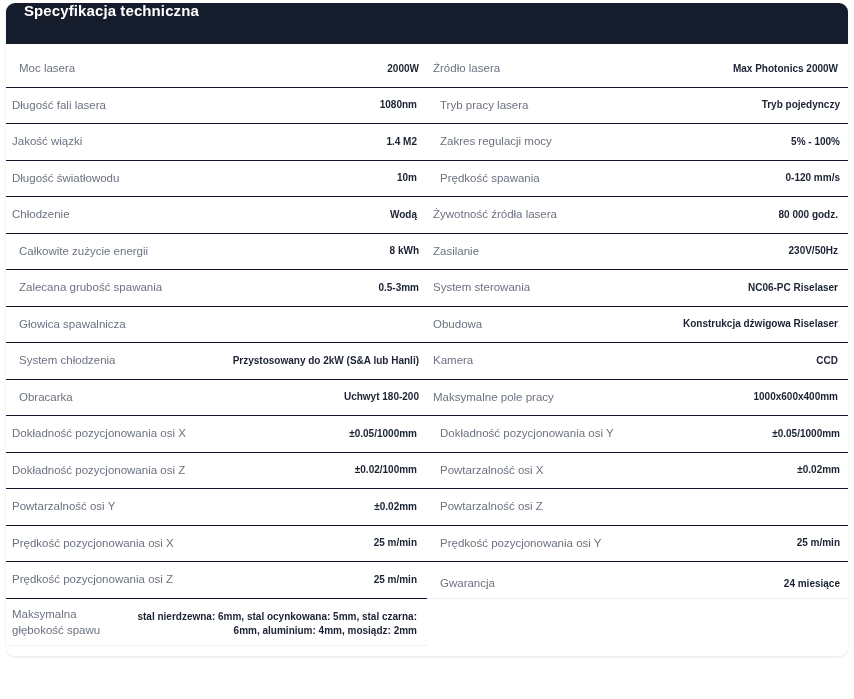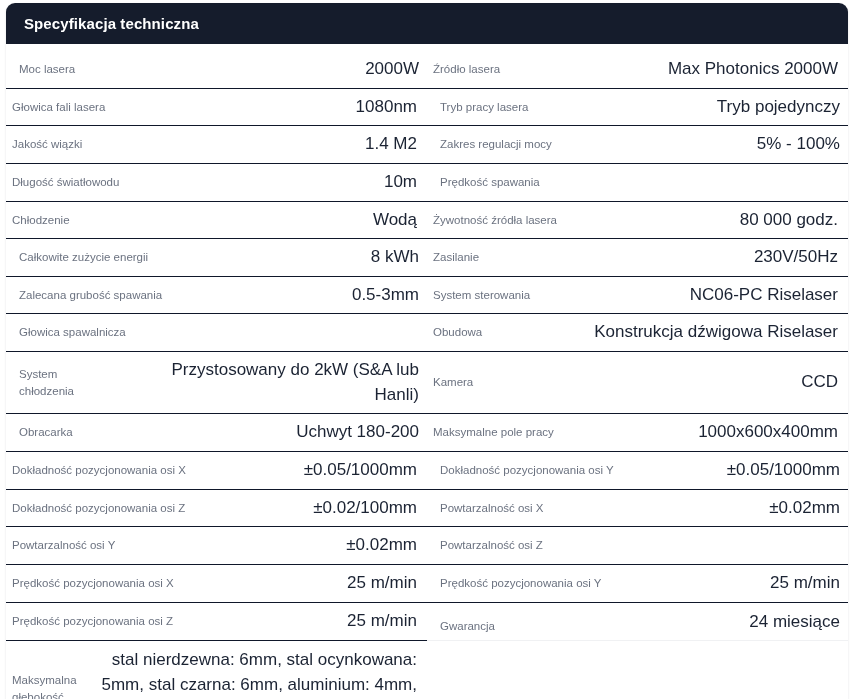--- a/index.html
+++ b/index.html
@@ -25,21 +25,20 @@
     border-radius: 9px;
     box-shadow: 0 1px 3px rgba(16, 24, 40, 0.07),
                 0 1px 2px rgba(16, 24, 40, 0.05);
     overflow: hidden;
   }
 
   .spec-header {
     background: #151c2c;
     height: 41px;
     display: flex;
-    align-items: center;
     padding: 0 0 0 18px;
     box-sizing: border-box;
   }
   .spec-header-title {
     color: #ffffff;
     font-size: 15px;
     font-weight: bold;
     letter-spacing: 0.1px;
     line-height: 1;
   }
@@ -76,22 +75,22 @@
     color: #6b7280;
     font-size: 11.5px;
     line-height: 1.45;
     flex: 0 1 auto;
     padding-right: 8px;
     white-space: normal;
   }
 
   .spec-value {
     color: #1b2333;
-    font-size: 17px;
-    font-weight: normal;
+    font-size: 10px;
+    font-weight: bold;
     line-height: 1.45;
     text-align: right;
     flex: 1 1 auto;
     white-space: normal;
   }
 
   .spec-cell.last-pair .spec-label,
   .spec-cell.last-pair .spec-value {
     padding-top: 1px;
   }
@@ -110,41 +109,42 @@
     <div class="spec-grid" id="spec-grid">
         <div class="spec-cell col-left">
           <div class="spec-label">Moc lasera</div>
           <div class="spec-value">2000W</div>
         </div>
         <div class="spec-cell col-right">
           <div class="spec-label">Źródło lasera</div>
           <div class="spec-value">Max Photonics 2000W</div>
         </div>
         <div class="spec-cell col-right">
-          <div class="spec-label">Głowica fali lasera</div>
+          <div class="spec-label">Długość fali lasera</div>
           <div class="spec-value">1080nm</div>
         </div>
         <div class="spec-cell col-left">
           <div class="spec-label">Tryb pracy lasera</div>
           <div class="spec-value">Tryb pojedynczy</div>
         </div>
         <div class="spec-cell col-right">
           <div class="spec-label">Jakość wiązki</div>
           <div class="spec-value">1.4 M2</div>
         </div>
         <div class="spec-cell col-left">
           <div class="spec-label">Zakres regulacji mocy</div>
           <div class="spec-value">5% - 100%</div>
         </div>
         <div class="spec-cell col-right">
           <div class="spec-label">Długość światłowodu</div>
           <div class="spec-value">10m</div>
         </div>
         <div class="spec-cell col-left">
           <div class="spec-label">Prędkość spawania</div>
+          <div class="spec-value">0-120 mm/s</div>
         </div>
         <div class="spec-cell col-right">
           <div class="spec-label">Chłodzenie</div>
           <div class="spec-value">Wodą</div>
         </div>
         <div class="spec-cell col-right">
           <div class="spec-label">Żywotność źródła lasera</div>
           <div class="spec-value">80 000 godz.</div>
         </div>
         <div class="spec-cell col-left">

